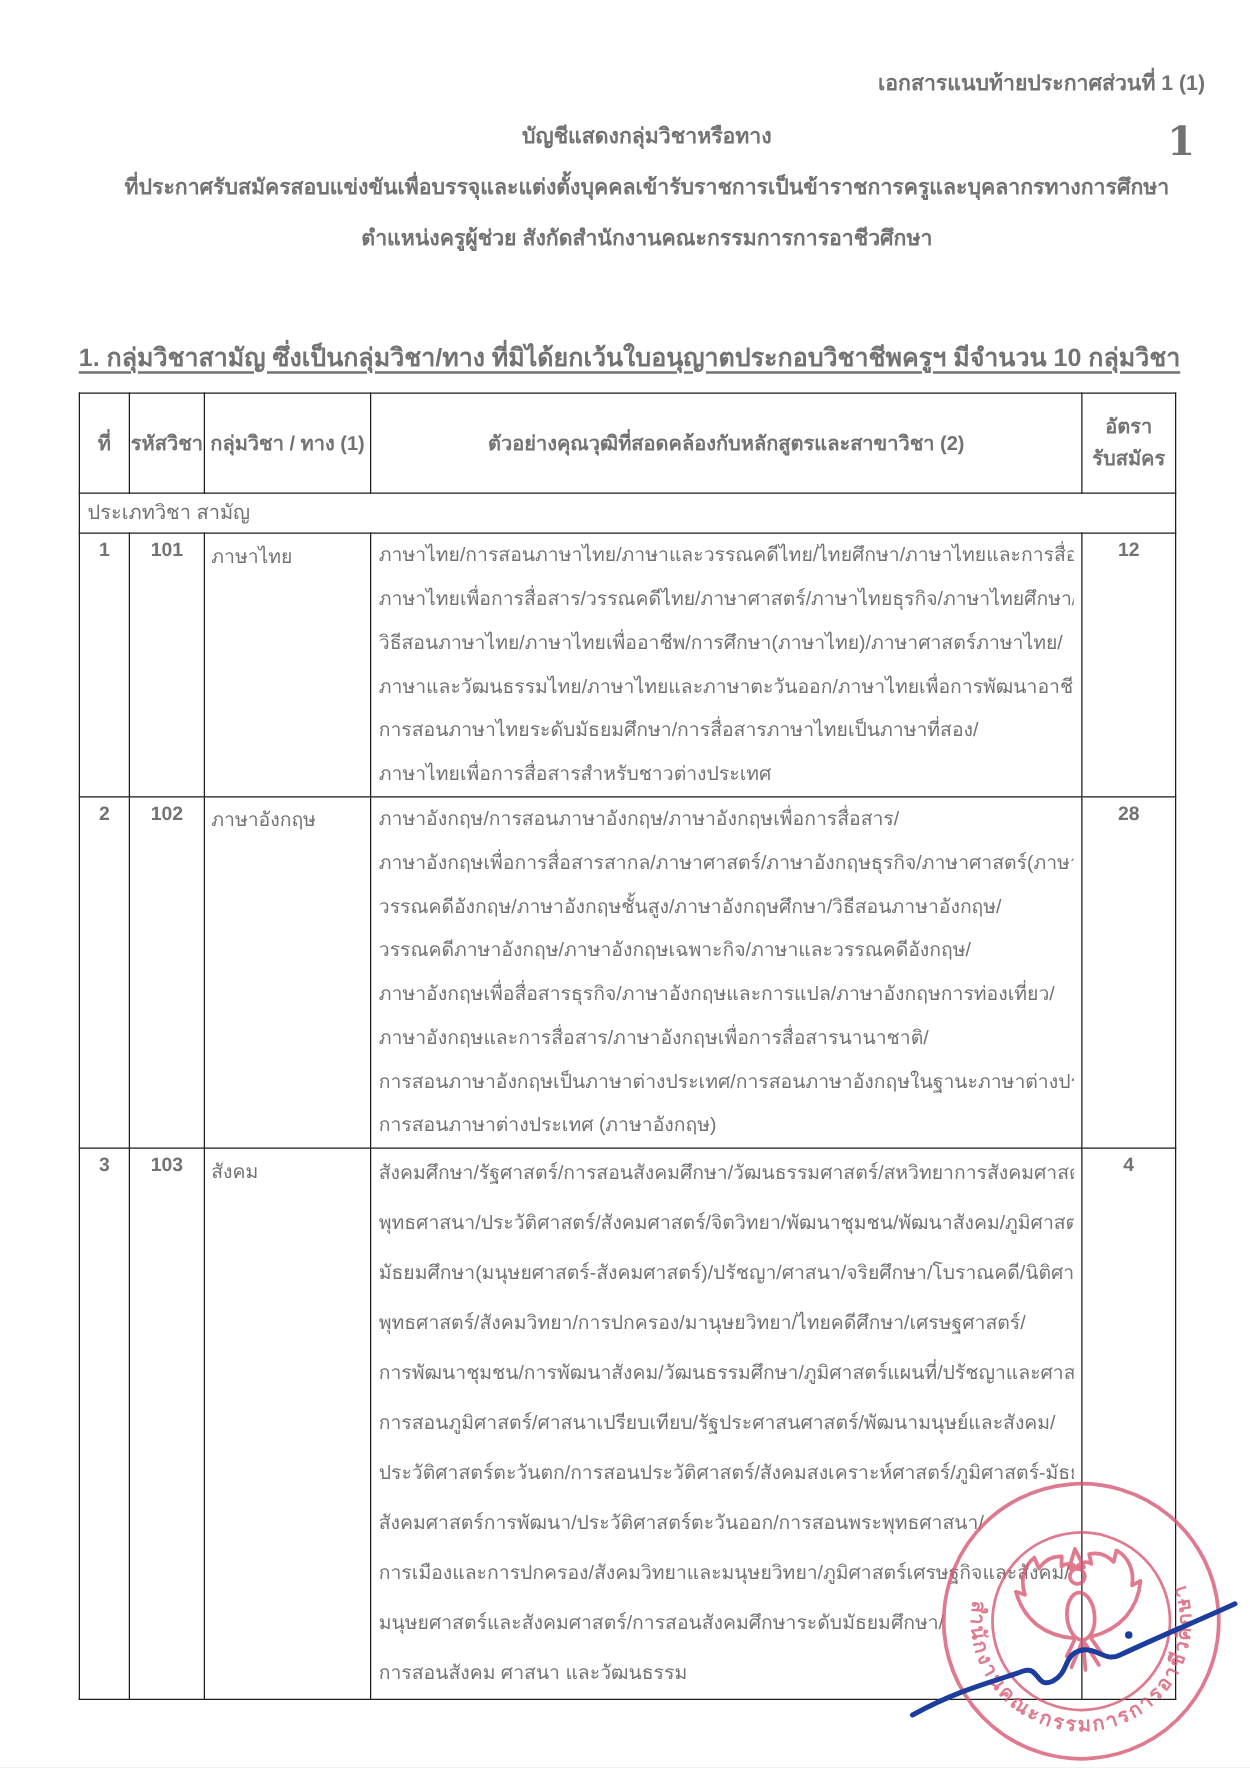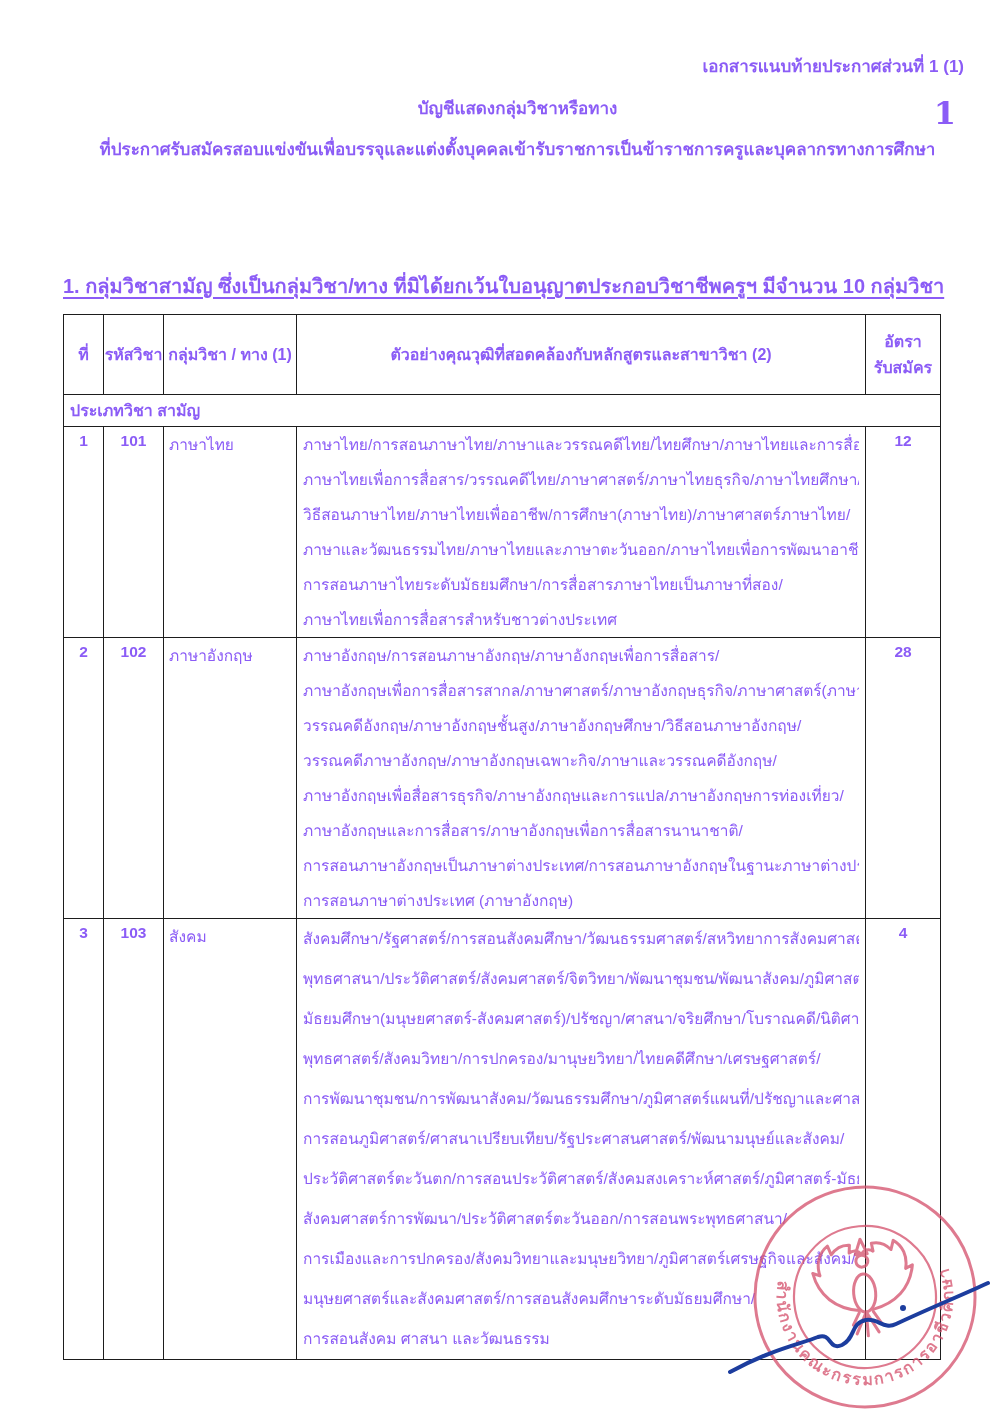--- a/index.html
+++ b/index.html
@@ -3,21 +3,21 @@
 <meta charset="utf-8">
 <style>
   * { box-sizing: border-box; }
   html,body { margin:0; padding:0; background:#e8e8e8; }
   .page {
     position: relative;
     width: 1000px; height: 1414px;
     margin: 0 auto;
     background: #ffffff;
     font-family: "Liberation Sans", sans-serif;
-    color: #8b5cf6;
+    color: #737373;
     overflow: hidden;
   }
   .header-note {
     position: absolute; top: 52px; right: 36px;
     font-size: 17px; font-weight: bold;
   }
   .page-number {
     position: absolute; top: 94px; right: 44px;
     font-size: 32px; font-weight: bold;
     font-family: "DejaVu Serif", serif;
@@ -54,21 +54,21 @@
     height: 80px;
     vertical-align: middle;
     font-weight: bold;
     font-size: 16px;
     text-align: center;
   }
   .quota-head div { line-height: 26px; text-align: center; }
   .category-row td {
     height: 31px;
     line-height: 31px;
-    font-weight: bold;
+    font-weight: normal;
     padding-left: 6px;
     font-size: 16px;
   }
   .cell-center { text-align: center; padding-top: 5px !important; font-weight: 600; }
   .cell-group  { padding: 5px 4px 0 5px !important; margin-top: 38px; }
   .cell-qual   { padding: 0 6px !important; }
   .cell-quota  { text-align: center; padding-top: 5px !important; font-weight: 600; }
   .row-lh35 .cell-qual .qline { line-height: 35px; height: 35px; }
   .row-lh40 .cell-qual .qline { line-height: 40px; height: 40px; }
   .qline { white-space: nowrap; overflow: hidden; }
@@ -89,20 +89,21 @@
 <body>
 
 <div class="page">
 
   <div class="header-note">เอกสารแนบท้ายประกาศส่วนที่ 1 (1)</div>
   <div class="page-number">1</div>
 
   <div class="title-block">
     <div class="t-line">บัญชีแสดงกลุ่มวิชาหรือทาง</div>
     <div class="t-line">ที่ประกาศรับสมัครสอบแข่งขันเพื่อบรรจุและแต่งตั้งบุคคลเข้ารับราชการเป็นข้าราชการครูและบุคลากรทางการศึกษา</div>
+    <div class="t-line">ตำแหน่งครูผู้ช่วย สังกัดสำนักงานคณะกรรมการการอาชีวศึกษา</div>
   </div>
 
   <div class="section-heading">1. กลุ่มวิชาสามัญ ซึ่งเป็นกลุ่มวิชา/ทาง ที่มิได้ยกเว้นใบอนุญาตประกอบวิชาชีพครูฯ มีจำนวน 10 กลุ่มวิชา</div>
 
   <table class="subject-table">
     <colgroup>
       <col style="width:40px">
         <col style="width:60px">
         <col style="width:133px">
         <col style="width:569px">

